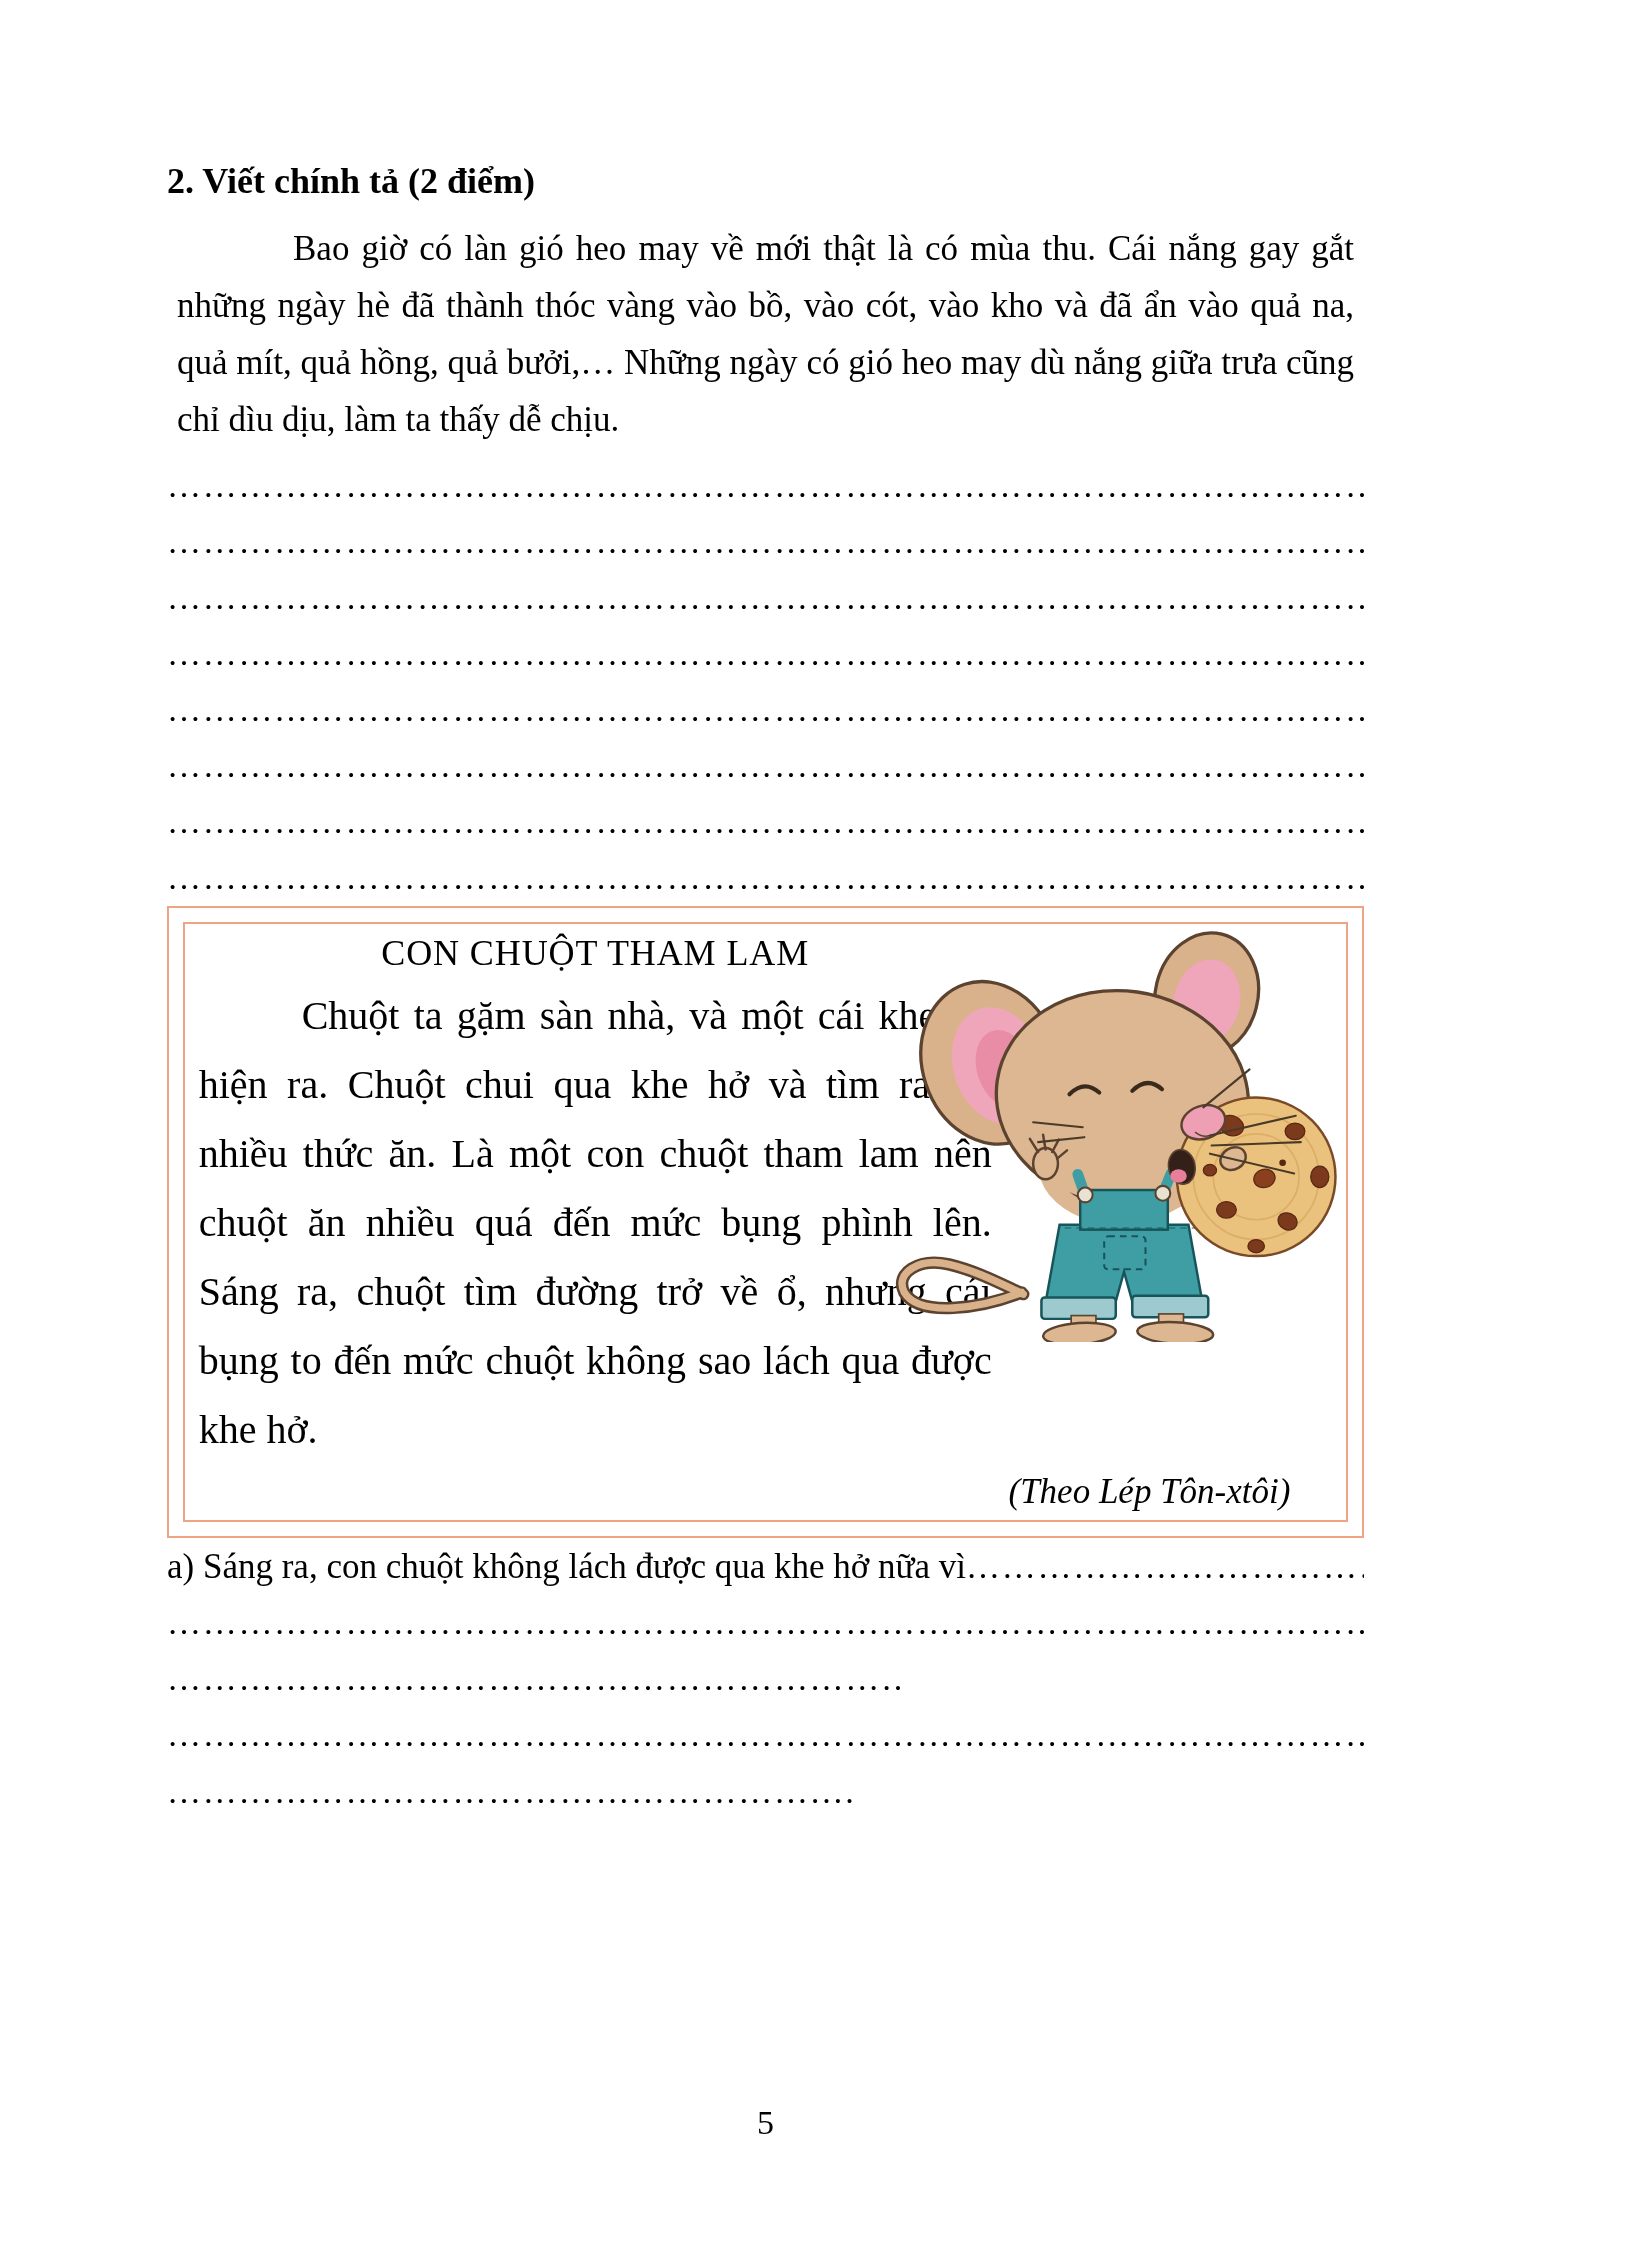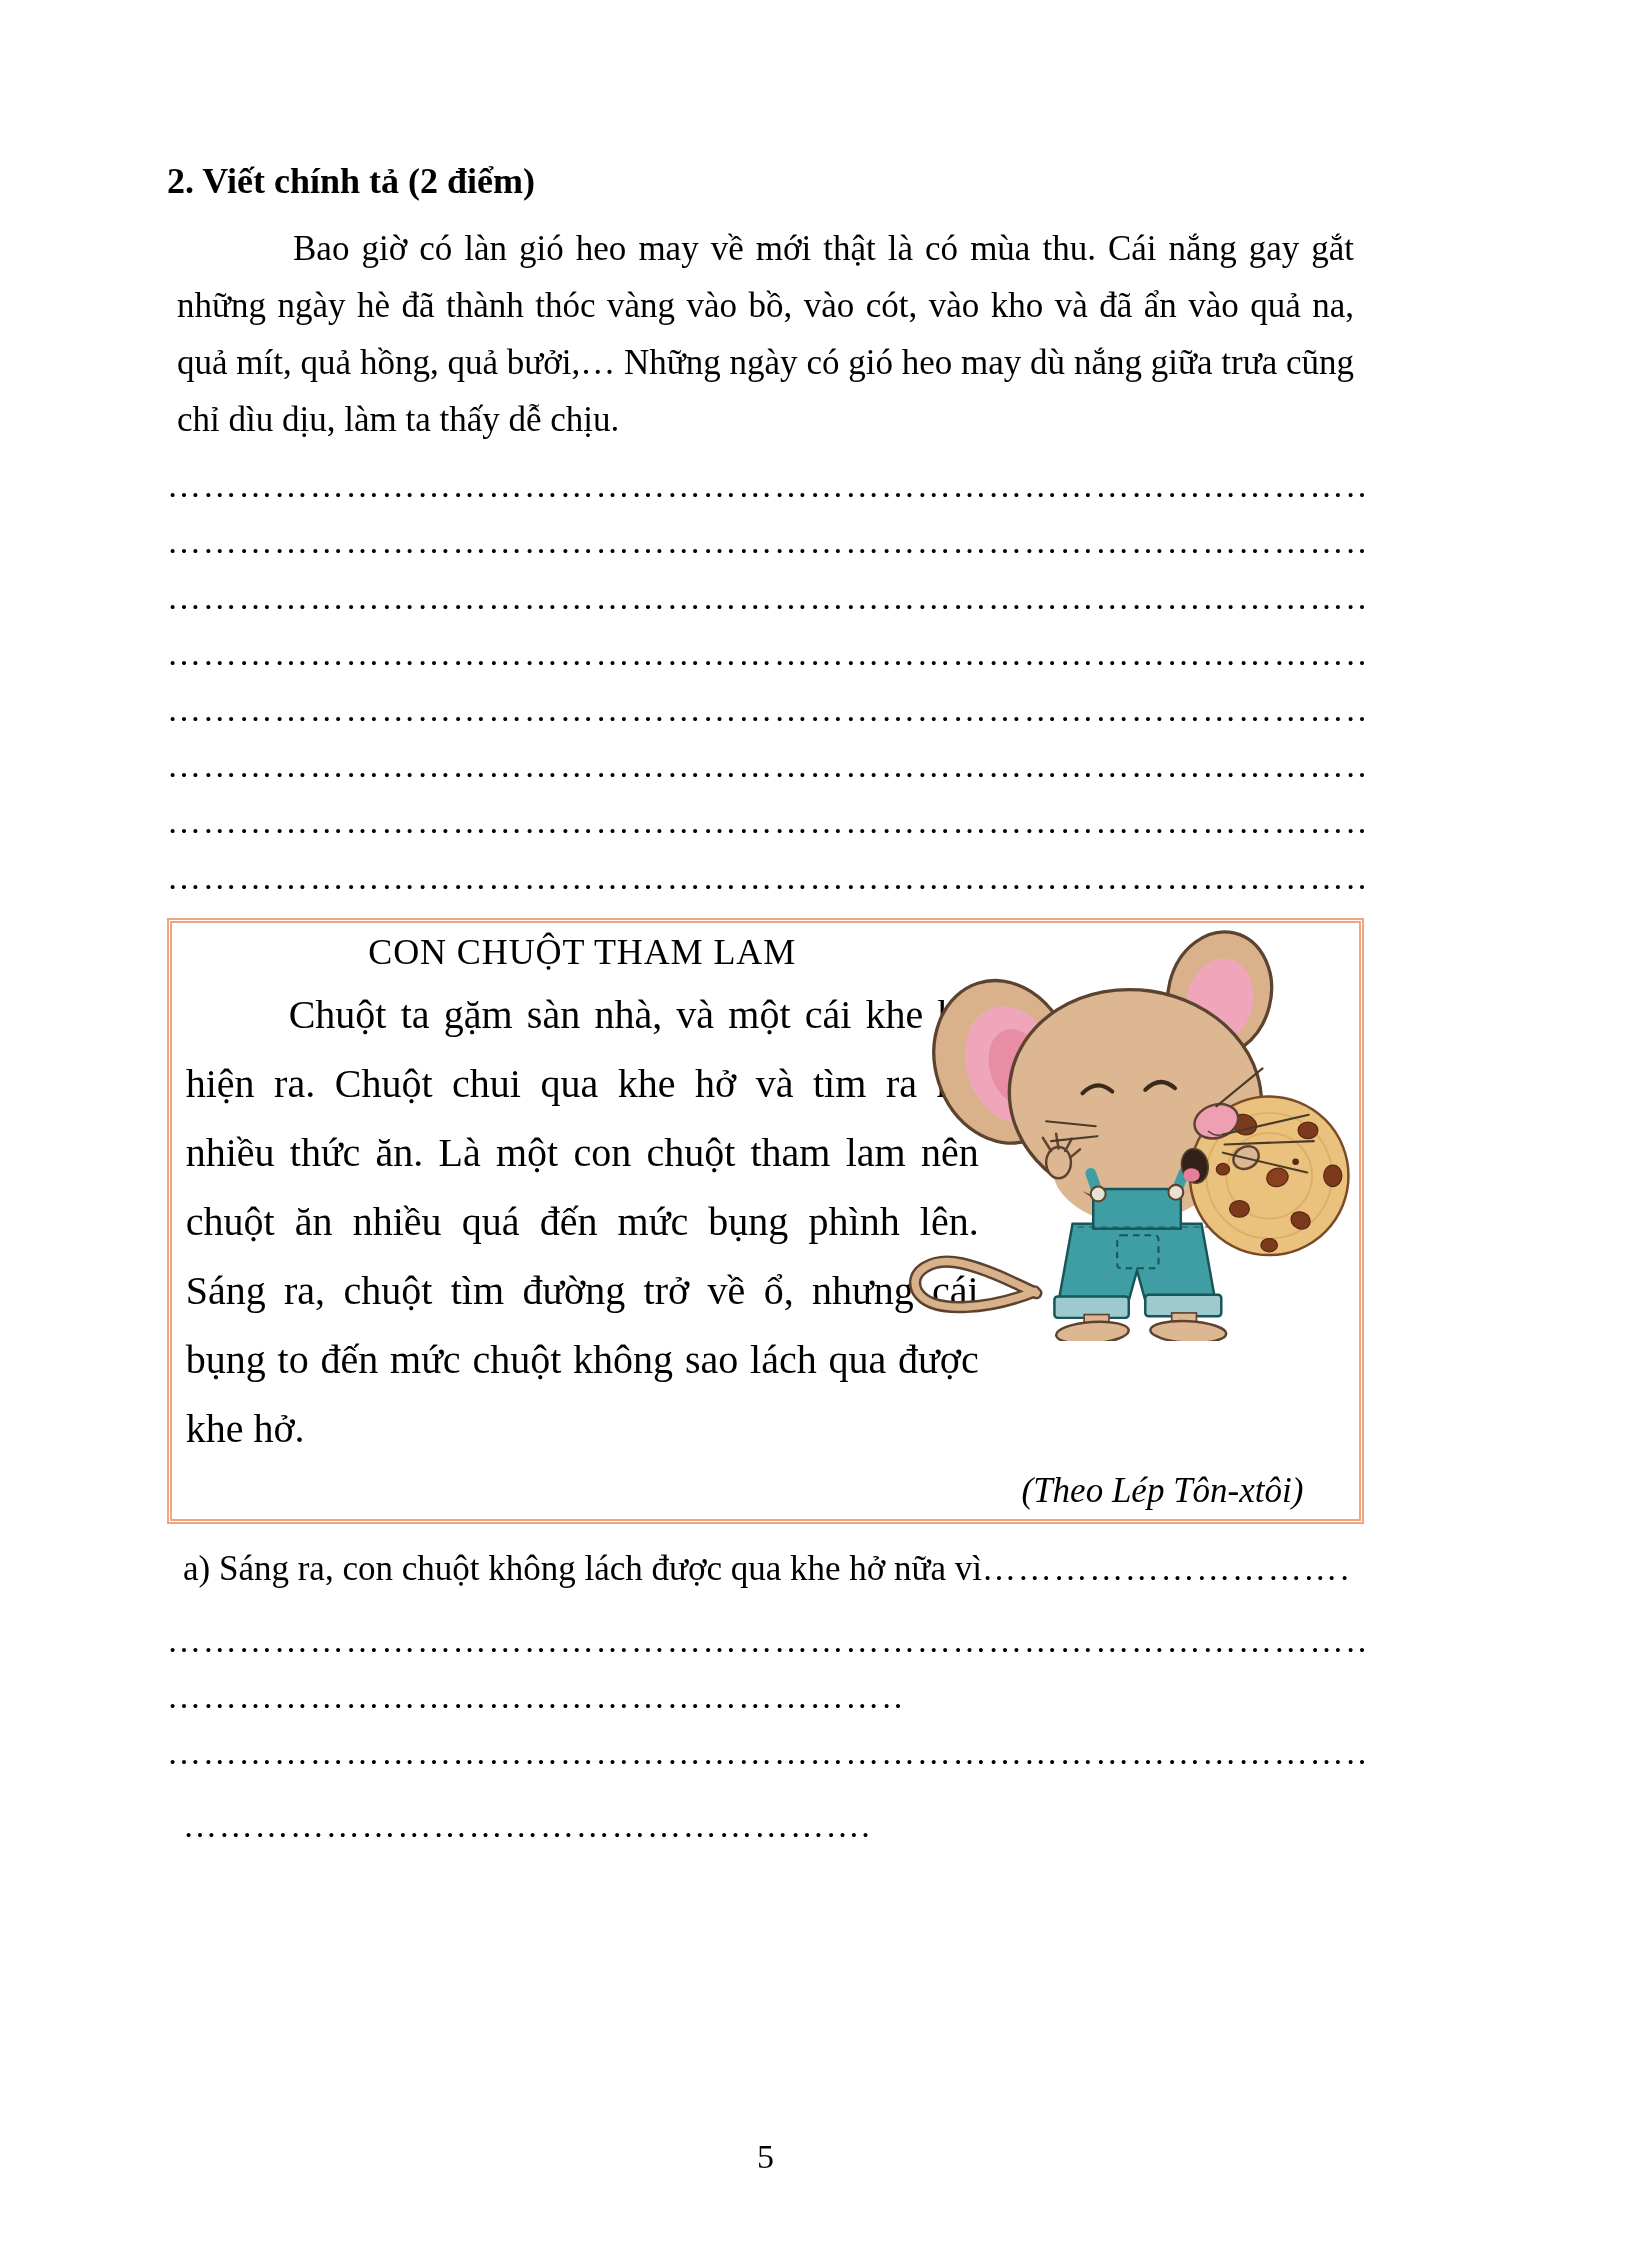--- a/index.html
+++ b/index.html
@@ -24,23 +24,23 @@
     font-size:35px;line-height:57px;margin:10px;
     text-align:justify;text-indent:116px;
   }
   .dotline{
     font-size:34px;line-height:56px;height:56px;
     letter-spacing:1.7px;white-space:nowrap;overflow:hidden;width:100%;
   }
   .dotline.short{width:61.5%;}
   
   .readbox-outer{
-    margin-top:12px;
+    margin-top:0;
     border:2.6px solid #efa583;
-    padding:1px;
+    padding:14px;
   }
   .readbox{
     border:2.6px solid #efa583;
     position:relative;
     min-height:494px;
     box-sizing:border-box;
     padding:1.7px 8.6px 1.7px 13.7px;
   }
   .box-left{width:793px;}
   .readbox-title{
@@ -54,21 +54,21 @@
   .attribution{
     font-size:35px;line-height:55px;font-style:italic;
     text-align:right;padding-right:47px;
   }
   .mouse-art{
     position:absolute;top:5.1px;right:6.9px;
     width:463px;height:413px;
   }
   
   .q{
-    font-size:35px;line-height:57px;margin:16px;
+    font-size:35px;line-height:57px;margin:0;
     display:flex;align-items:baseline;white-space:nowrap;overflow:hidden;
   }
   .q .dots{
     flex:1;overflow:hidden;letter-spacing:1.7px;font-size:34px;
   }
   .q .suffix{padding-left:10.3px;}
   .pagenum{
     margin-top:274px;
     font-size:34px;line-height:57px;text-align:center;
   }

